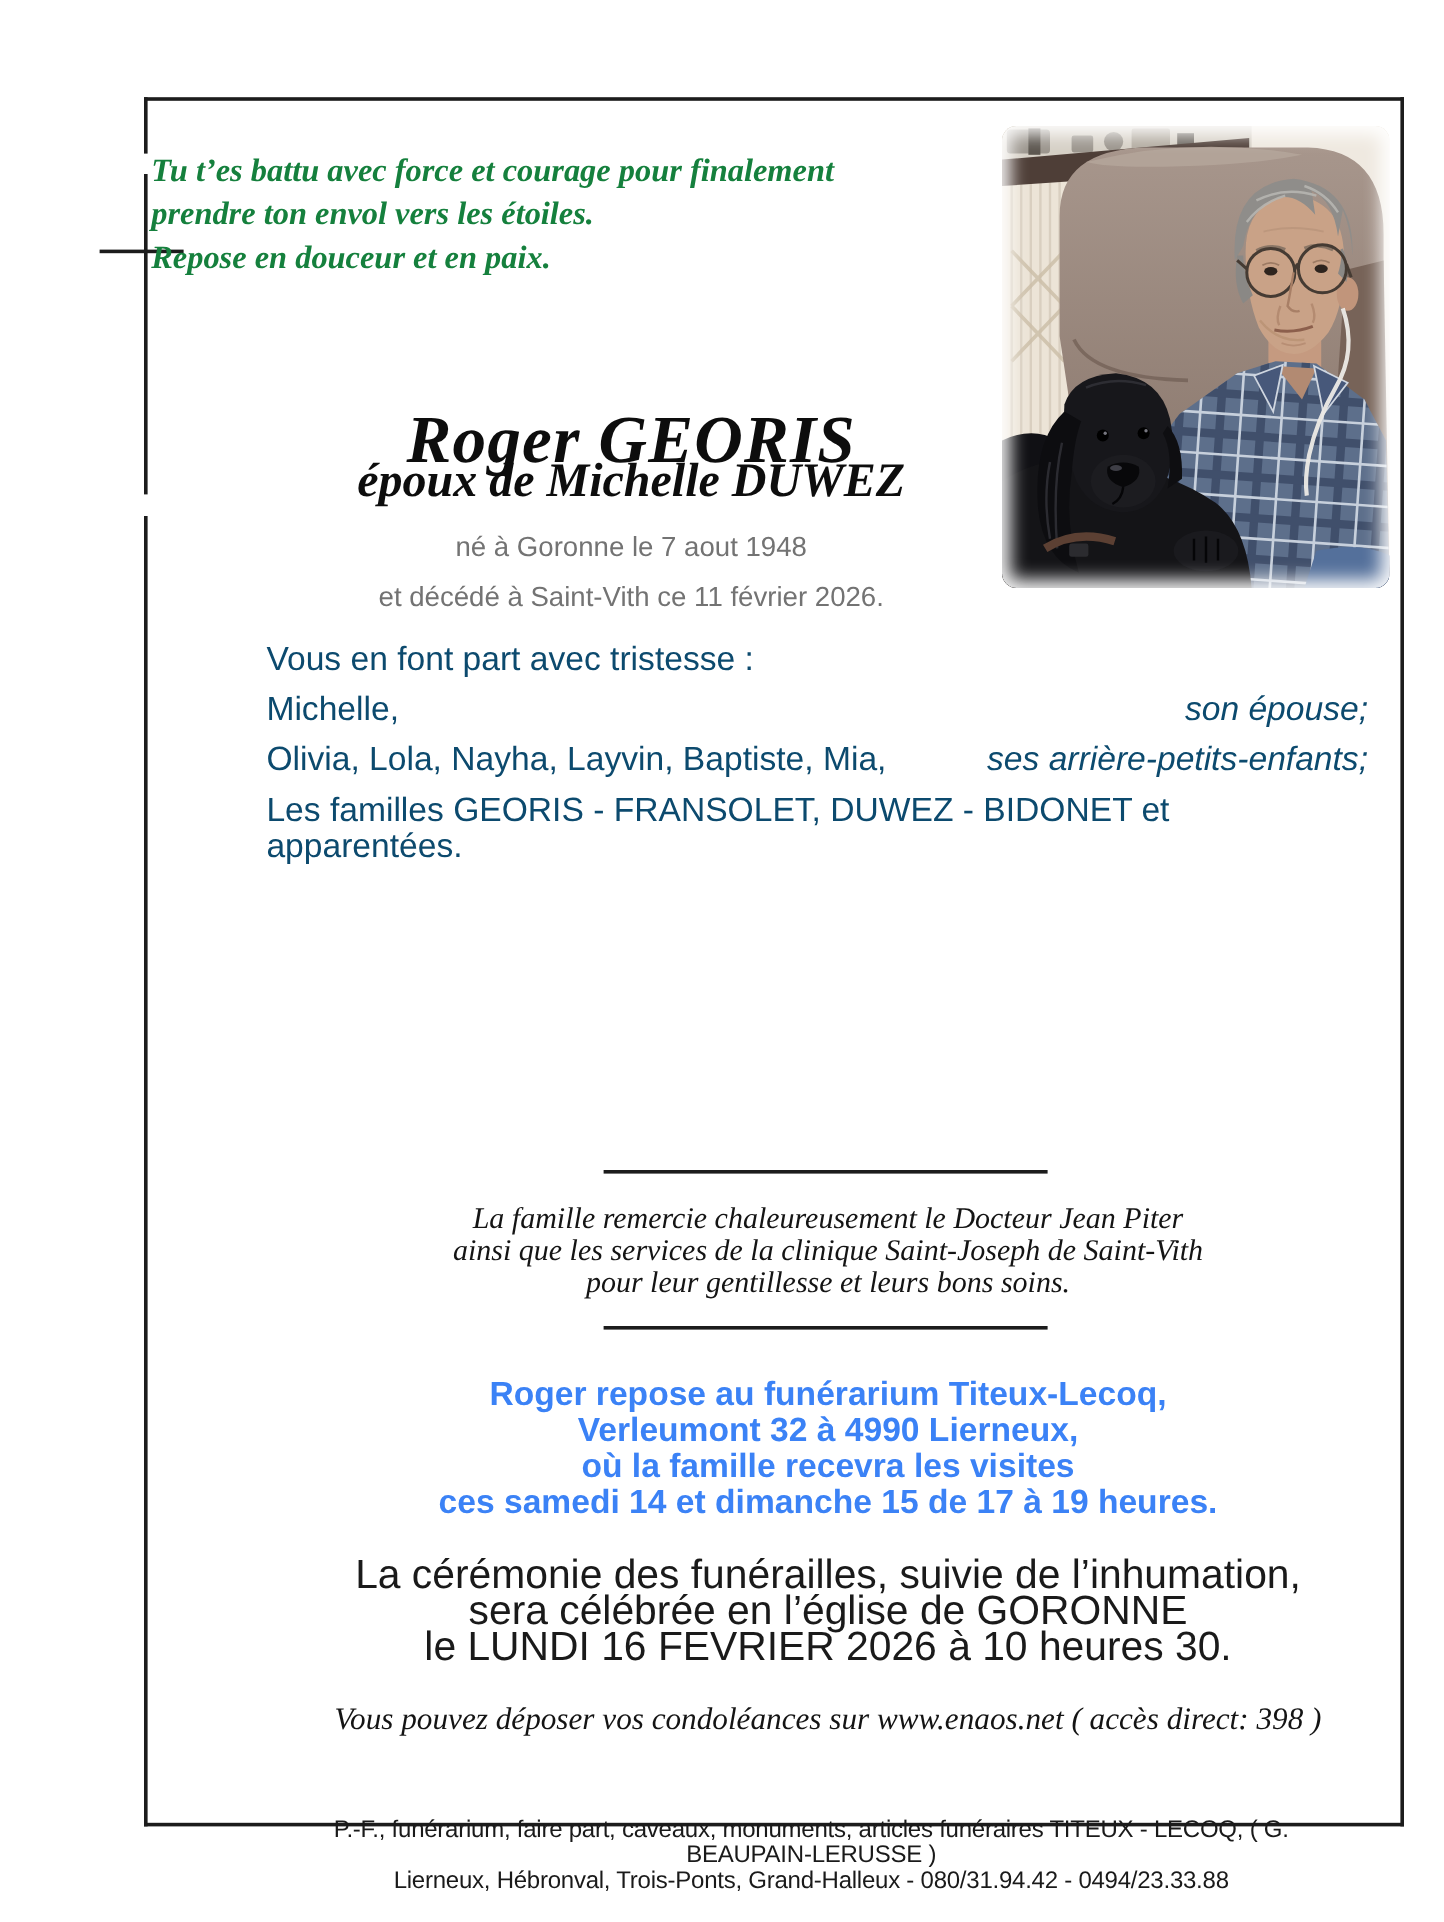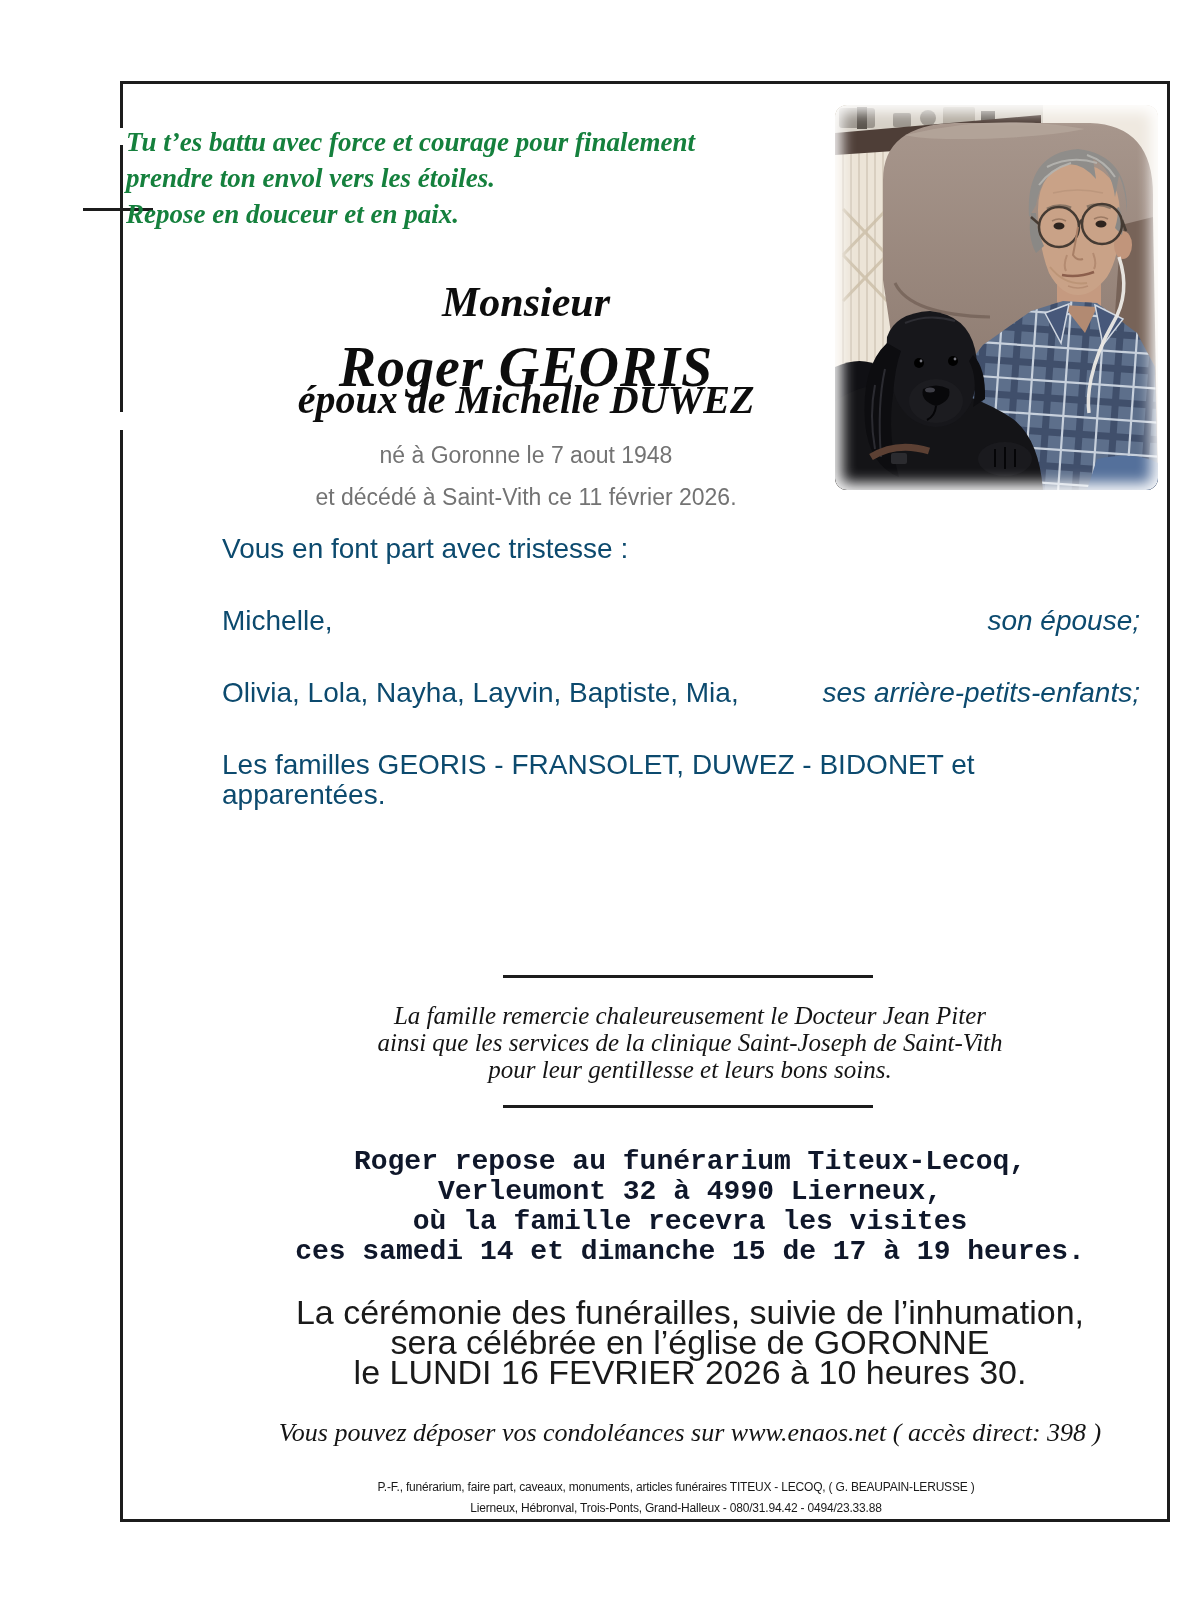--- a/index.html
+++ b/index.html
@@ -20,56 +20,55 @@
   .relation{top:379px;font-size:40px;line-height:42px;font-weight:bold;font-style:italic;color:#0d0d0d;}
   .bd{font-family:"Liberation Sans",sans-serif;font-size:23px;line-height:26px;color:#737373;}
   .born{top:442px;} .died{top:484px;}
   
   .photo{left:835px;top:105px;width:323px;height:385px;border-radius:12px;overflow:hidden;}
   .photo svg{display:block;width:100%;height:100%;}
   .photo .fade{position:absolute;inset:0;border-radius:12px;
                box-shadow:inset 0 0 14px 7px rgba(255,255,255,.95);pointer-events:none;}
   
   .family{left:222px;top:534px;width:918px;font-size:28px;line-height:30px;color:#0c4a6e;}
-  .famrow{display:flex;justify-content:space-between;align-items:flex-end;margin-top:42px;}
+  .famrow{display:flex;justify-content:space-between;align-items:flex-end;margin-top:12px;}
   .famrow .names{white-space:pre-line;text-align:left;}
   .famrow .role{font-style:italic;text-align:right;flex:0 0 auto;padding-left:20px;}
   
   .divider{left:503px;width:370px;height:3px;background:#1c1c1c;}
   
   .cblock{left:240px;width:900px;text-align:center;}
   .thanks{top:1002px;font-family:"Liberation Serif",serif;font-style:italic;
           font-size:25px;line-height:27px;color:#141414;}
-  .funhome{top:1147px;font-family:Liberation Mono, monospace;font-weight:bold;
-           font-size:28px;line-height:30px;color:#0f172a;}
+  .funhome{top:1147px;font-family:Liberation Sans, sans-serif;font-weight:bold;
+           font-size:28px;line-height:30px;color:#3b82f6;}
   .ceremony{top:1297px;font-family:"Liberation Sans",sans-serif;
             font-size:34px;line-height:30px;color:#1a1a1a;}
   .condolences{top:1419px;font-family:"Liberation Serif",serif;font-style:italic;
                font-size:26px;line-height:28px;color:#141414;}
-  .footer{left:250px;top:1477px;width:852px;text-align:center;
-          font-size:12px;line-height:21px;letter-spacing:-0.2px;color:#1a1a1a;}
+  .footer{left:250px;top:1515px;width:852px;text-align:center;
+          font-size:20px;line-height:21px;letter-spacing:-0.2px;color:#1a1a1a;}
 </style>
 </head>
 <body>
 
 <div class="page">
 
   <div class="rule" style="left:120px;top:81px;width:1050px;height:3px;"></div>
   <div class="rule" style="left:1167px;top:81px;width:3px;height:1441px;"></div>
   <div class="rule" style="left:120px;top:1519px;width:1050px;height:3px;"></div>
   <div class="rule" style="left:120px;top:81px;width:3px;height:47px;"></div>
   <div class="rule" style="left:120px;top:145px;width:3px;height:267px;"></div>
   <div class="rule" style="left:83px;top:208px;width:70px;height:3px;"></div>
   <div class="rule" style="left:120px;top:430px;width:3px;height:1092px;"></div>
 
   <div class="abs quote ml">Tu t’es battu avec force et courage pour finalement
 prendre ton envol vers les étoiles.
 Repose en douceur et en paix.</div>
 
-  <div class="abs nameblock monsieur">Monsieur</div>
   <div class="abs nameblock deceased">Roger GEORIS</div>
   <div class="abs nameblock relation">époux de Michelle DUWEZ</div>
   <div class="abs nameblock bd born">né à Goronne le 7 aout 1948</div>
   <div class="abs nameblock bd died">et décédé à Saint-Vith ce 11 février 2026.</div>
 
   <div class="abs photo">
     <svg viewBox="0 0 323 385" preserveAspectRatio="none">
       <defs>
         <clipPath id="shirtclip">
           <path d="M92,385 L108,292 L148,240 L196,206 L228,196 L262,198 L302,228 L320,262 L323,385 Z"></path>

